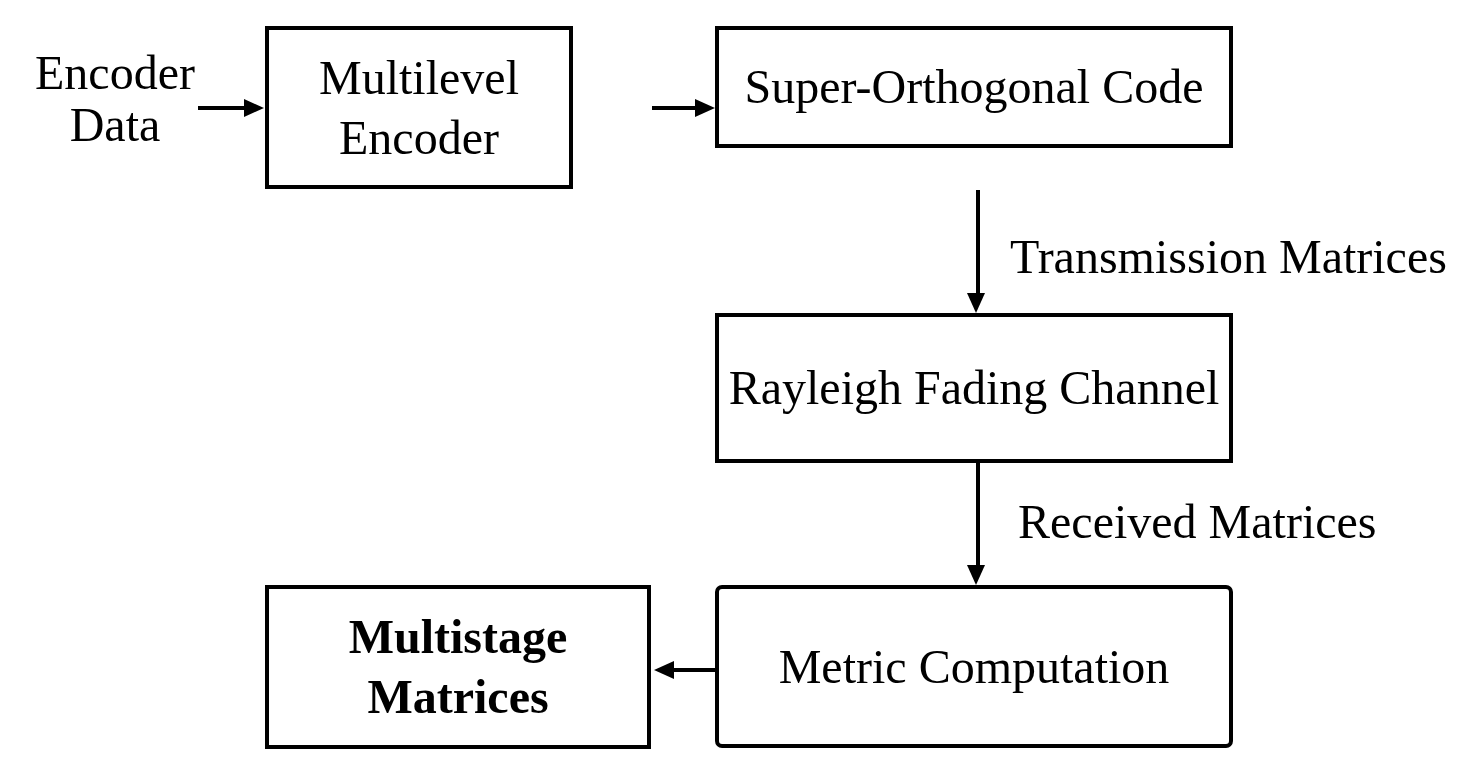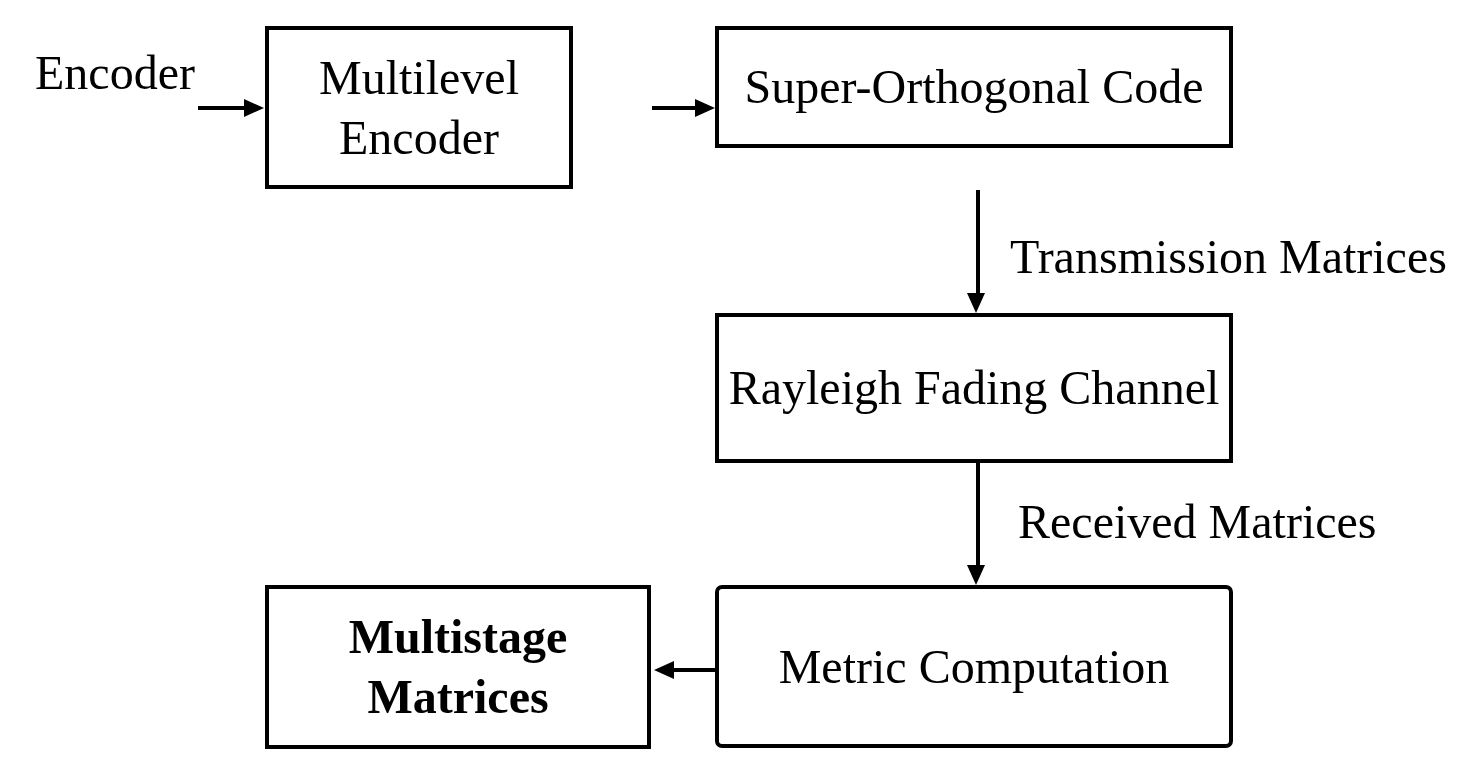--- a/index.html
+++ b/index.html
@@ -96,20 +96,21 @@
   .a-metric-decoder .shaft { left: 674px; top: 668px; width: 41px; }
   .a-metric-decoder .head  { left: 654px; top: 661px; }
 </style>
 </head>
 <body>
 
 <div class="canvas">
 
   <div class="floating-label l-zigbee">
     <div>Encoder</div>
+    <div>Data</div>
   </div>
 
   <div class="arrow a-zigbee-encoder">
     <div class="shaft shaft-h"></div>
     <div class="head head-right"></div>
   </div>
 
   <div class="node n-multilevel-encoder">
     <div>Multilevel</div>
     <div>Encoder</div>

